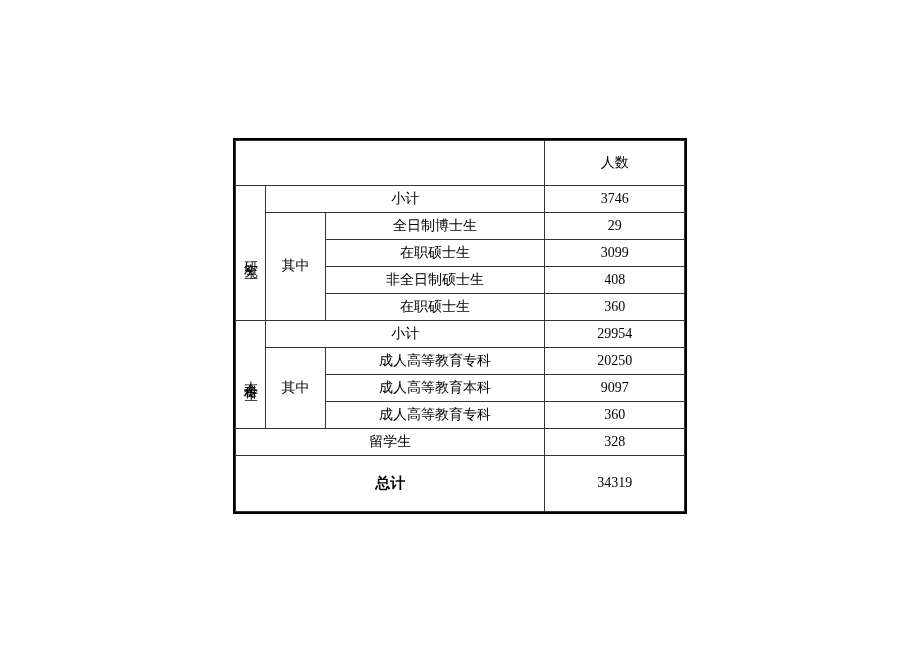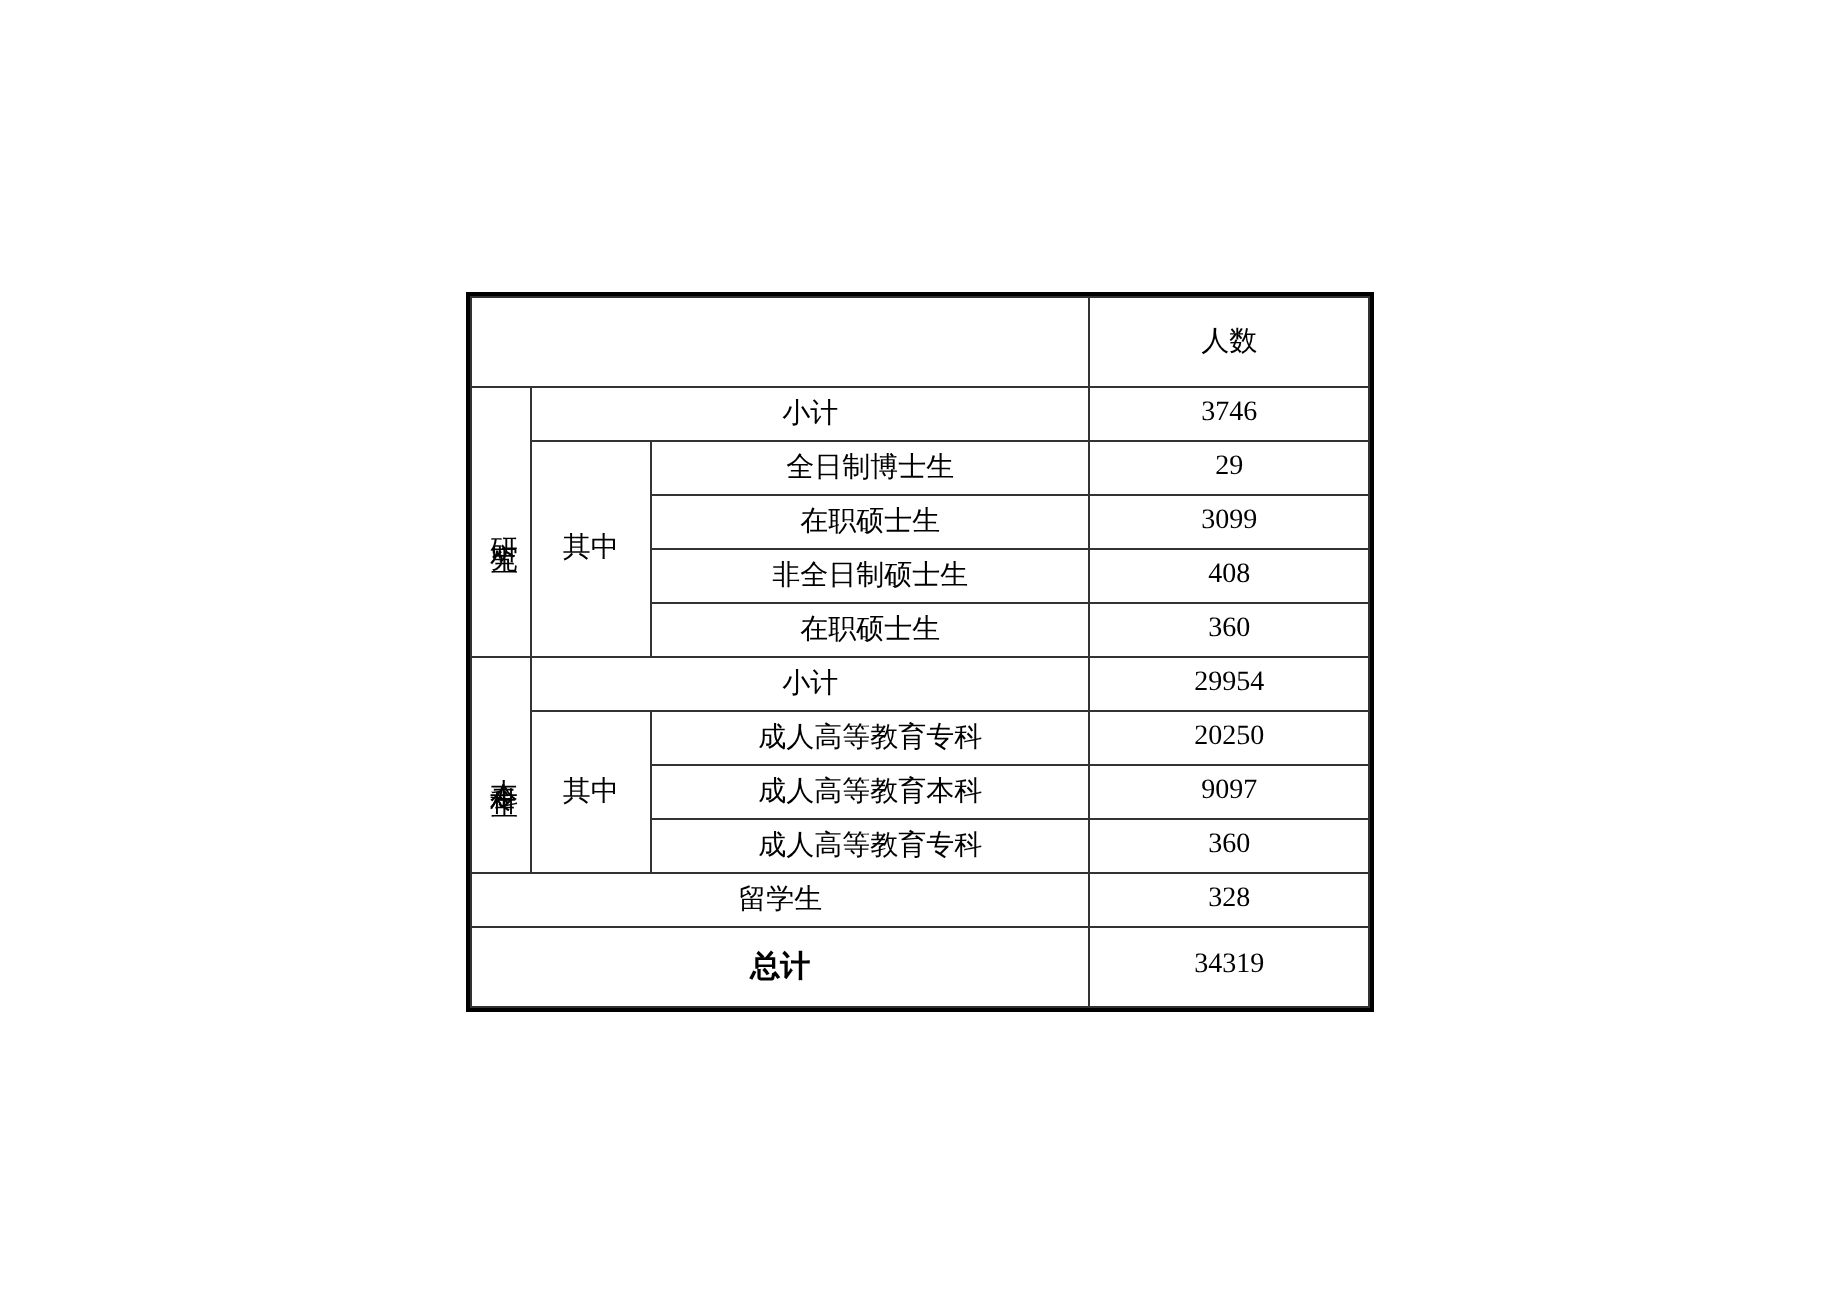--- a/index.html
+++ b/index.html
@@ -50,21 +50,21 @@
       width: 60px;
     }
     .item-label {
       width: 220px;
       margin-top: 44px;
     }
     .subtotal-label {
       
     }
     .total-row td {
-      height: 40px;
+      height: 56px;
       font-weight: bold;
       font-size: 15px;
     }
     .total-row .count {
       font-weight: normal;
       font-size: 14px;
       text-align: center;
     }
   </style>
 </head>

